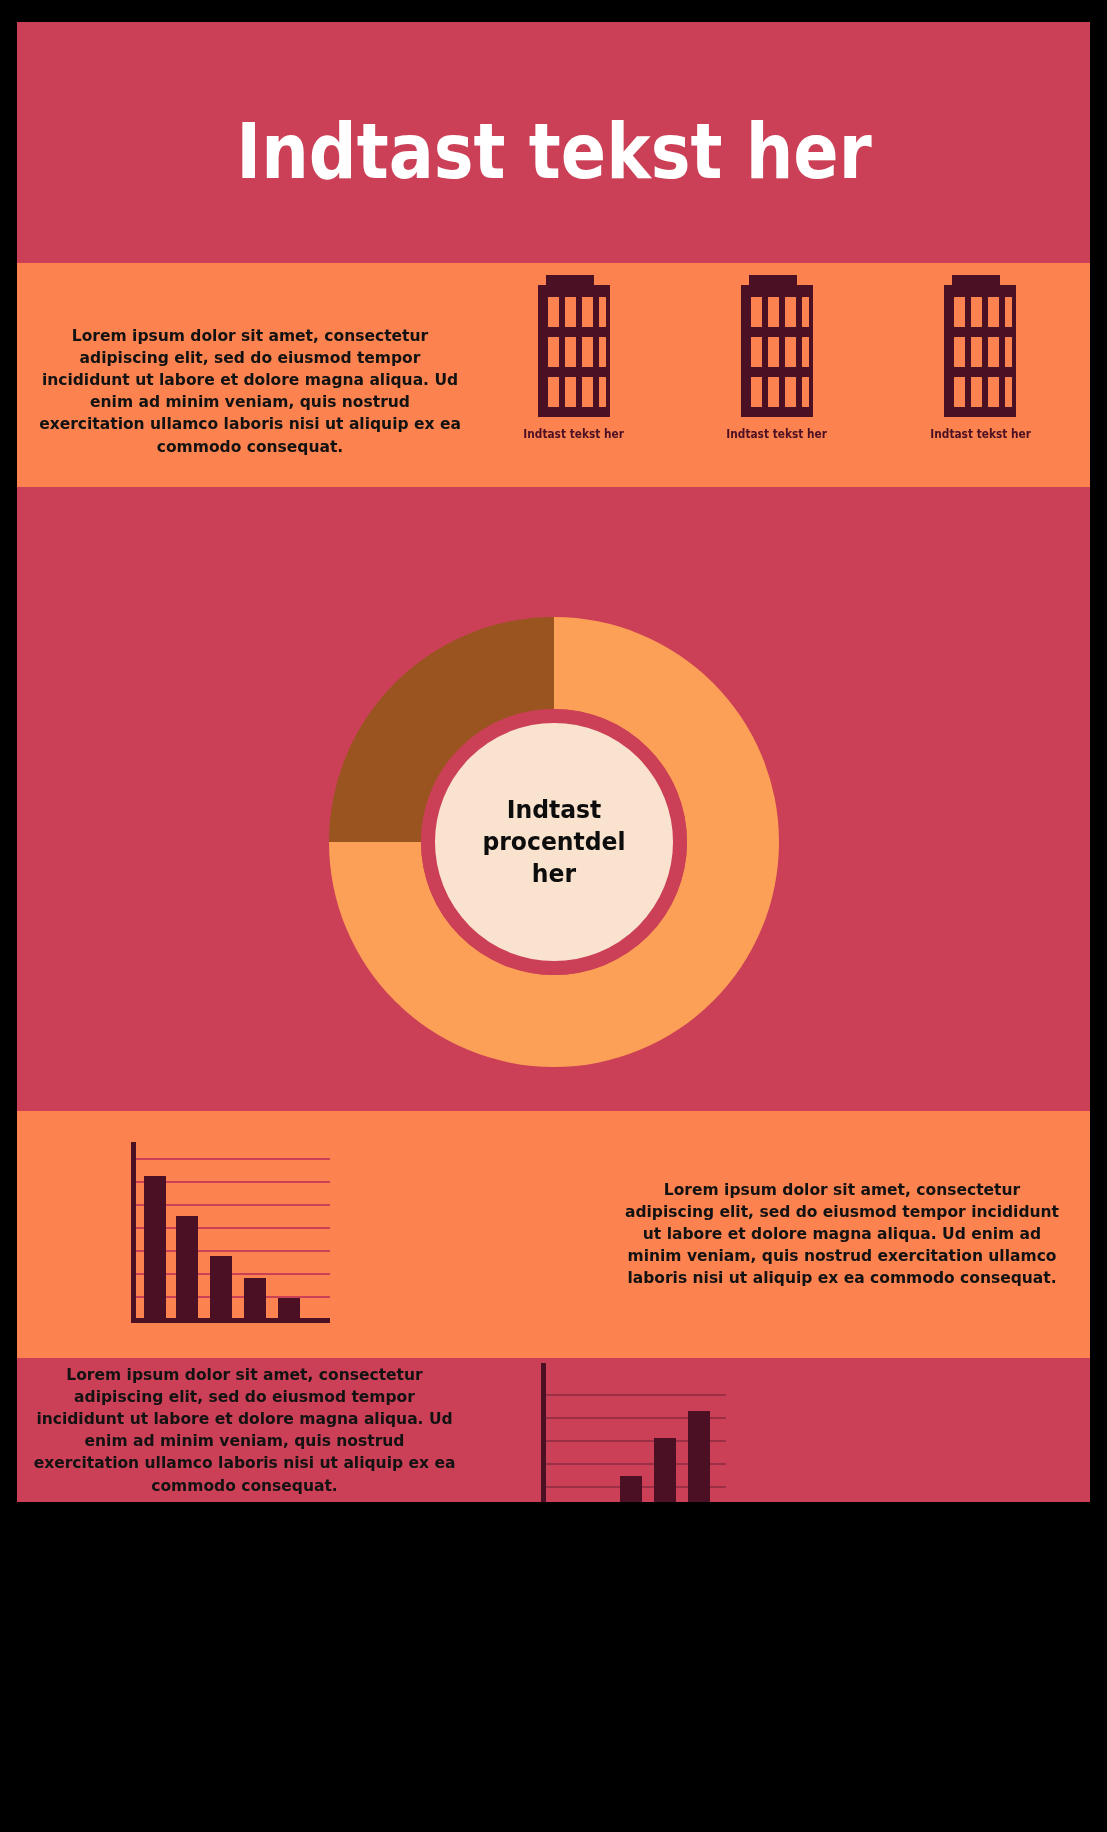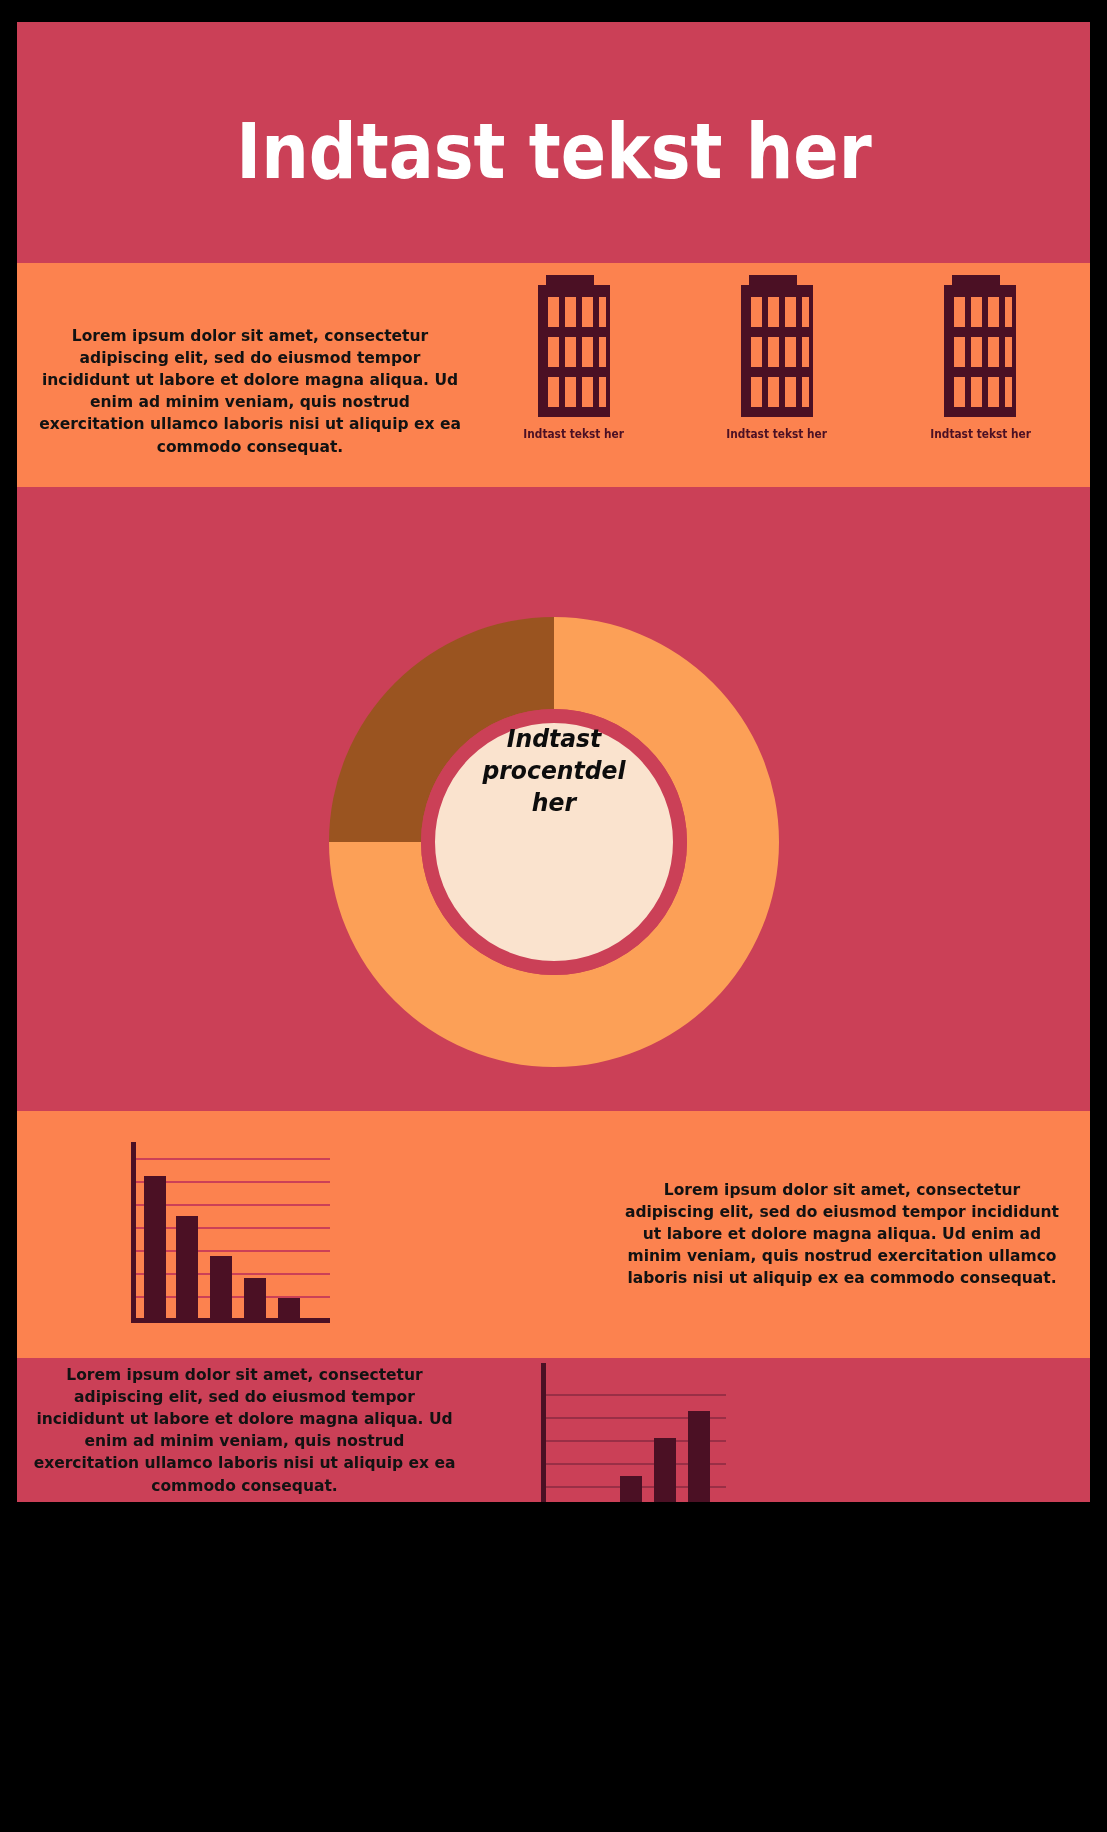--- a/index.html
+++ b/index.html
@@ -149,23 +149,22 @@
     left: 50%;
     top: 50%;
     transform: translate(-50%, -50%);
     width: 266px;
     height: 266px;
     border-radius: 50%;
     background: #FAE3CE;
     border: 14px solid #CB4057;
     box-sizing: border-box;
     display: flex;
-    align-items: flex-start;
+    align-items: center;
     justify-content: center;
-    font-style: italic;
   }
   .donut-label {
     font-family: "DejaVu Sans", sans-serif;
     font-weight: 700;
     font-size: 25px;
     line-height: 1.28;
     color: #0D0D0D;
     text-align: center;
     padding: 0 24px;
     transform: scaleX(0.94);

